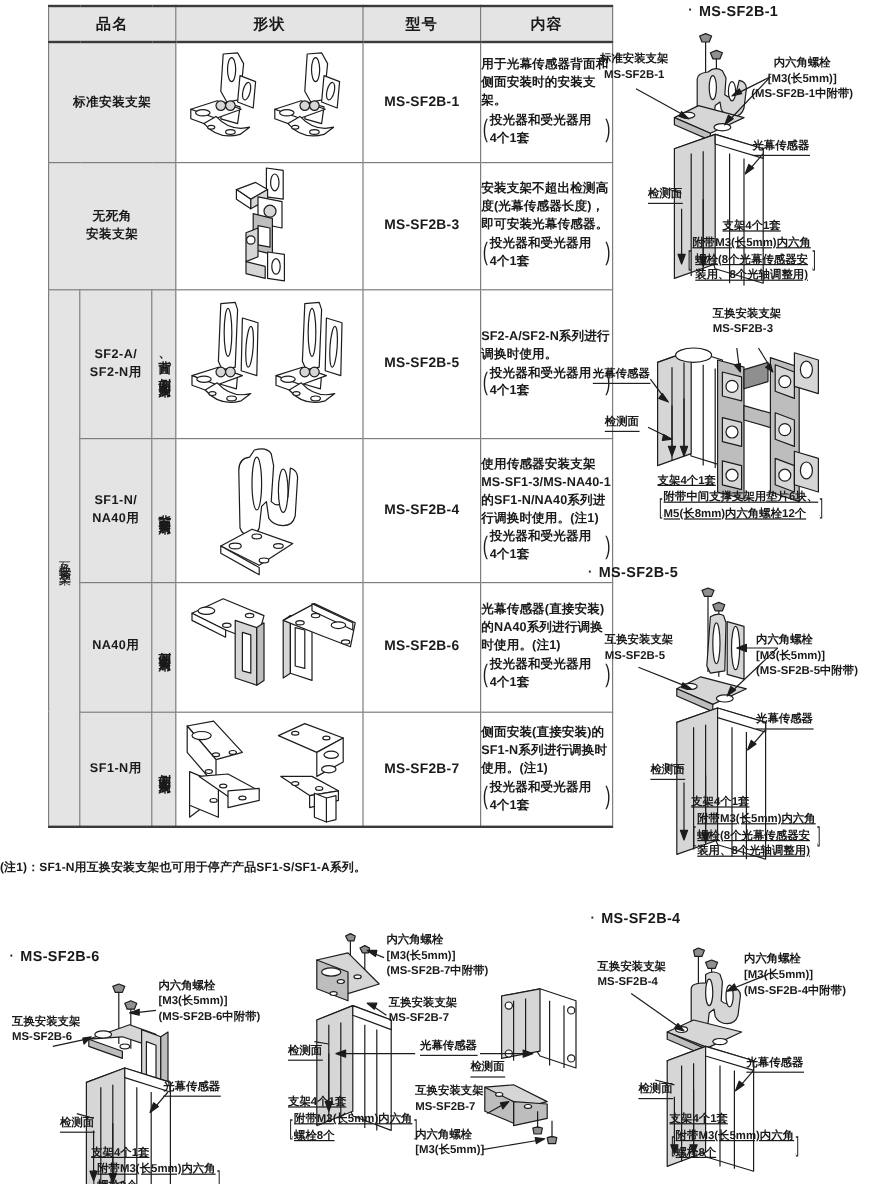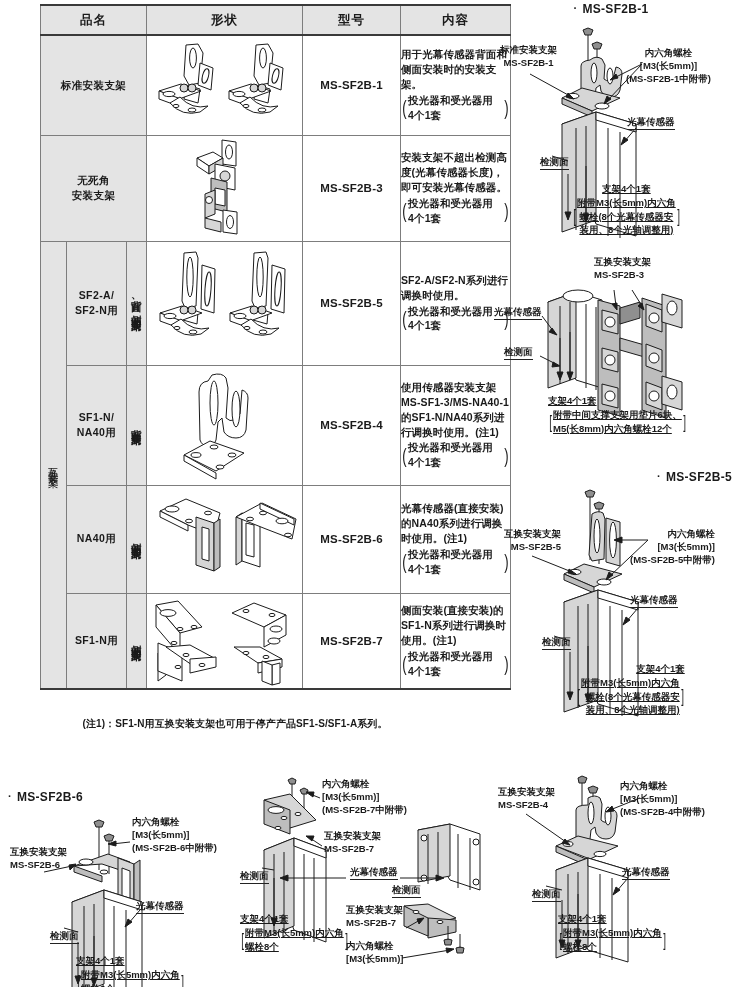--- a/index.html
+++ b/index.html
@@ -75,21 +75,21 @@
     transform:scaleX(.62);
     display:flex;align-items:center;
   }
   .brace .bodytxt{flex:1;}
   .shape-cell{height:100%;text-align:center;}
   .shape-cell svg{display:block;margin:0 auto;}
 
   
   .footnote{
     position:absolute;left:0;top:716px;width:470px;
-    font-size:10px;line-height:1.5;font-weight:bold;letter-spacing:.1px;text-align:center;
+    font-size:10px;line-height:1.5;font-weight:bold;letter-spacing:.1px;
   }
   .footnote .fn-line{display:block;}
   .footnote .fn-indent{padding-left:30px;}
   .footnote .fn-lbl{font-weight:bold;}
 
   
   .diag{position:absolute;}
   .diag-title{
     font-size:12px;font-weight:bold;letter-spacing:.3px;
     white-space:nowrap;
@@ -576,21 +576,21 @@
           <span>
             <span>附带中间支撑支架用垫片6块、</span><br>
             <span>M5(长8mm)内六角螺栓12个</span>
           </span>
           <span class="bkr">]</span>
         </span>
       </div>
     </div>
   </div>
 
-  <div class="diag" style="left:490px;top:470px;width:242px;height:265px;text-align:right;">
+  <div class="diag" style="left:490px;top:470px;width:242px;height:265px;">
     <div class="diag-title"><span class="dot">·</span><span>MS-SF2B-5</span></div>
     <div class="diag-body" style="height:245px">
       <svg width="242" height="245" viewBox="0 0 242 245" style="position:absolute;left:0;top:0">
         <g stroke="#1c1c1c" stroke-linejoin="round" fill="none">
           <path class="dg-fill-d" d="M95 8 l5 -2 l5 2 l-2 5 l-6 0 Z"></path>
           <line x1="100" y1="13" x2="100" y2="76" stroke-width="1"></line>
           <path class="dg-fill-d" d="M104 20 l5 -2 l5 2 l-2 5 l-6 0 Z"></path>
           <line x1="109" y1="25" x2="109" y2="80" stroke-width="1"></line>
 
           <path class="dg-fill-l" d="M102 30 q6 -4 11 -1 l2 6 l-1 40 l-12 2 l-3 -6 Z"></path>
@@ -805,20 +805,21 @@
             <span>附带M3(长5mm)内六角</span><br>
             <span>螺栓8个</span>
           </span>
           <span class="bkr">]</span>
         </span>
       </div>
     </div>
   </div>
 
   <div class="diag" style="left:492px;top:758px;width:240px;height:228px;">
+    <div class="diag-title"><span class="dot">·</span><span>MS-SF2B-4</span></div>
     <div class="diag-body" style="height:208px">
       <svg width="240" height="208" viewBox="0 0 240 208" style="position:absolute;left:0;top:0">
         <g stroke="#1c1c1c" stroke-linejoin="round" fill="none">
           <path class="dg-fill-d" d="M86 20 l4 -2 l5 2 l-2 5 l-6 0 Z"></path>
           <line x1="90" y1="25" x2="90" y2="74" stroke-width="1"></line>
           <path class="dg-fill-d" d="M96 30 l5 -2 l5 2 l-2 5 l-6 0 Z"></path>
           <line x1="101" y1="35" x2="101" y2="66" stroke-width="1"></line>
 
           <path class="dg-fill-l" d="M96 40 q7 -4 12 0 l2 6 l-1 16 q4 4 8 1 l2 -12 q6 1 6 7 l-2 16 q-2 7 -9 7 q-7 0 -10 -6 l-1 -6 l-4 3 l-1 9 q-2 6 -8 5 q-6 -1 -6 -7 l0 -27 q0 -5 12 -5 Z"></path>
           <ellipse cx="99" cy="55" rx="3" ry="11" class="dg-white"></ellipse>

